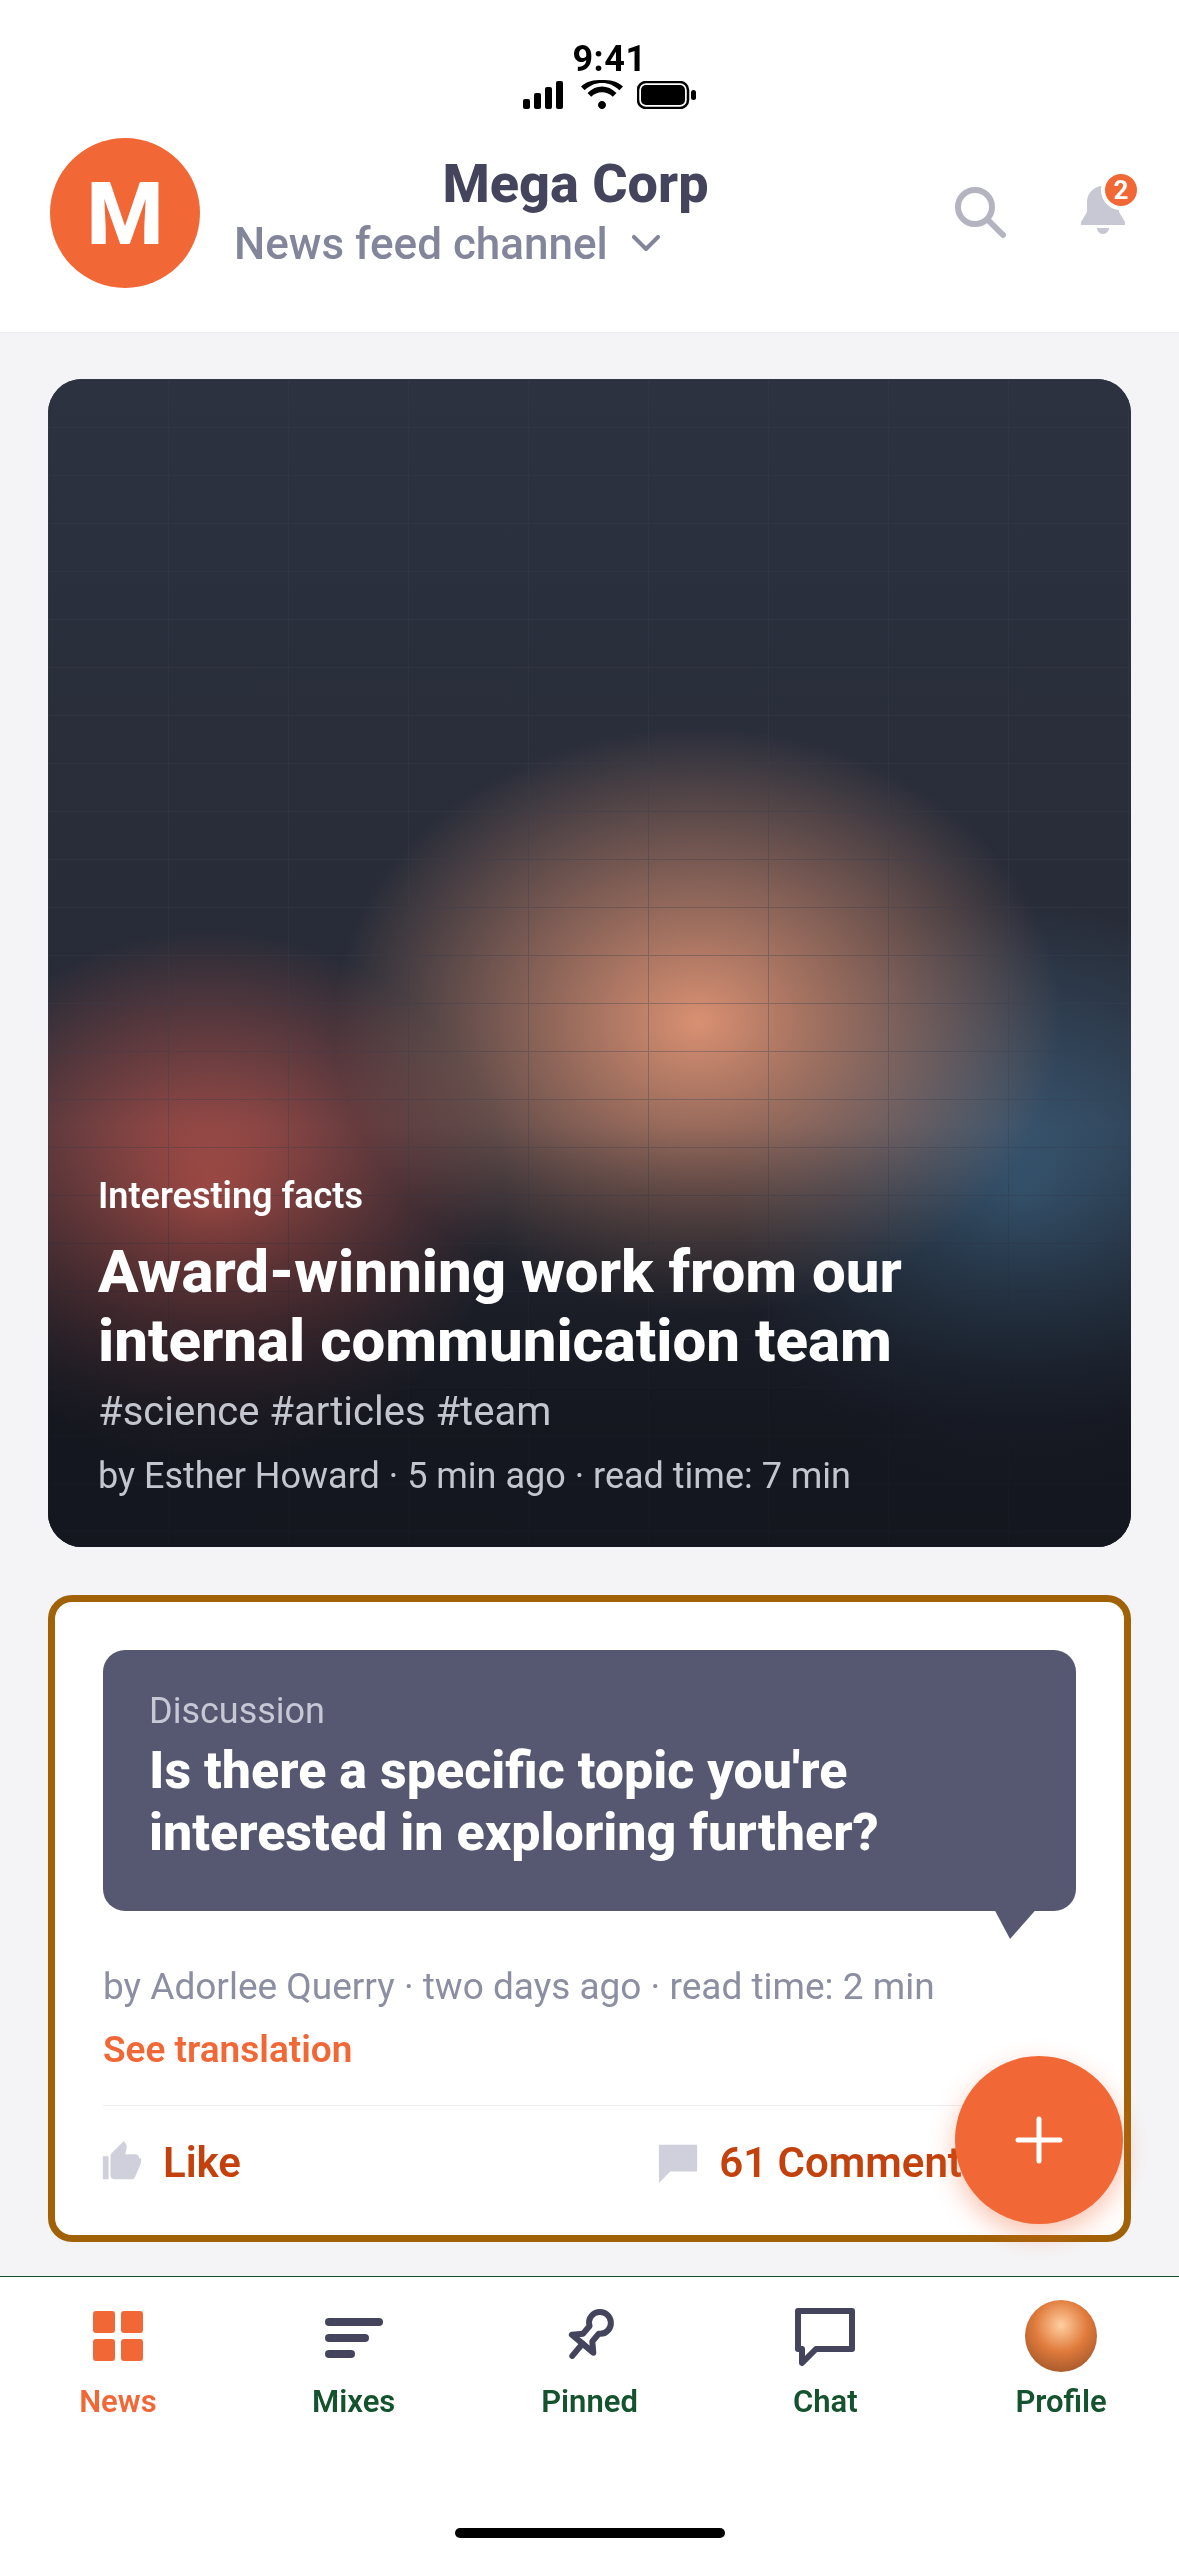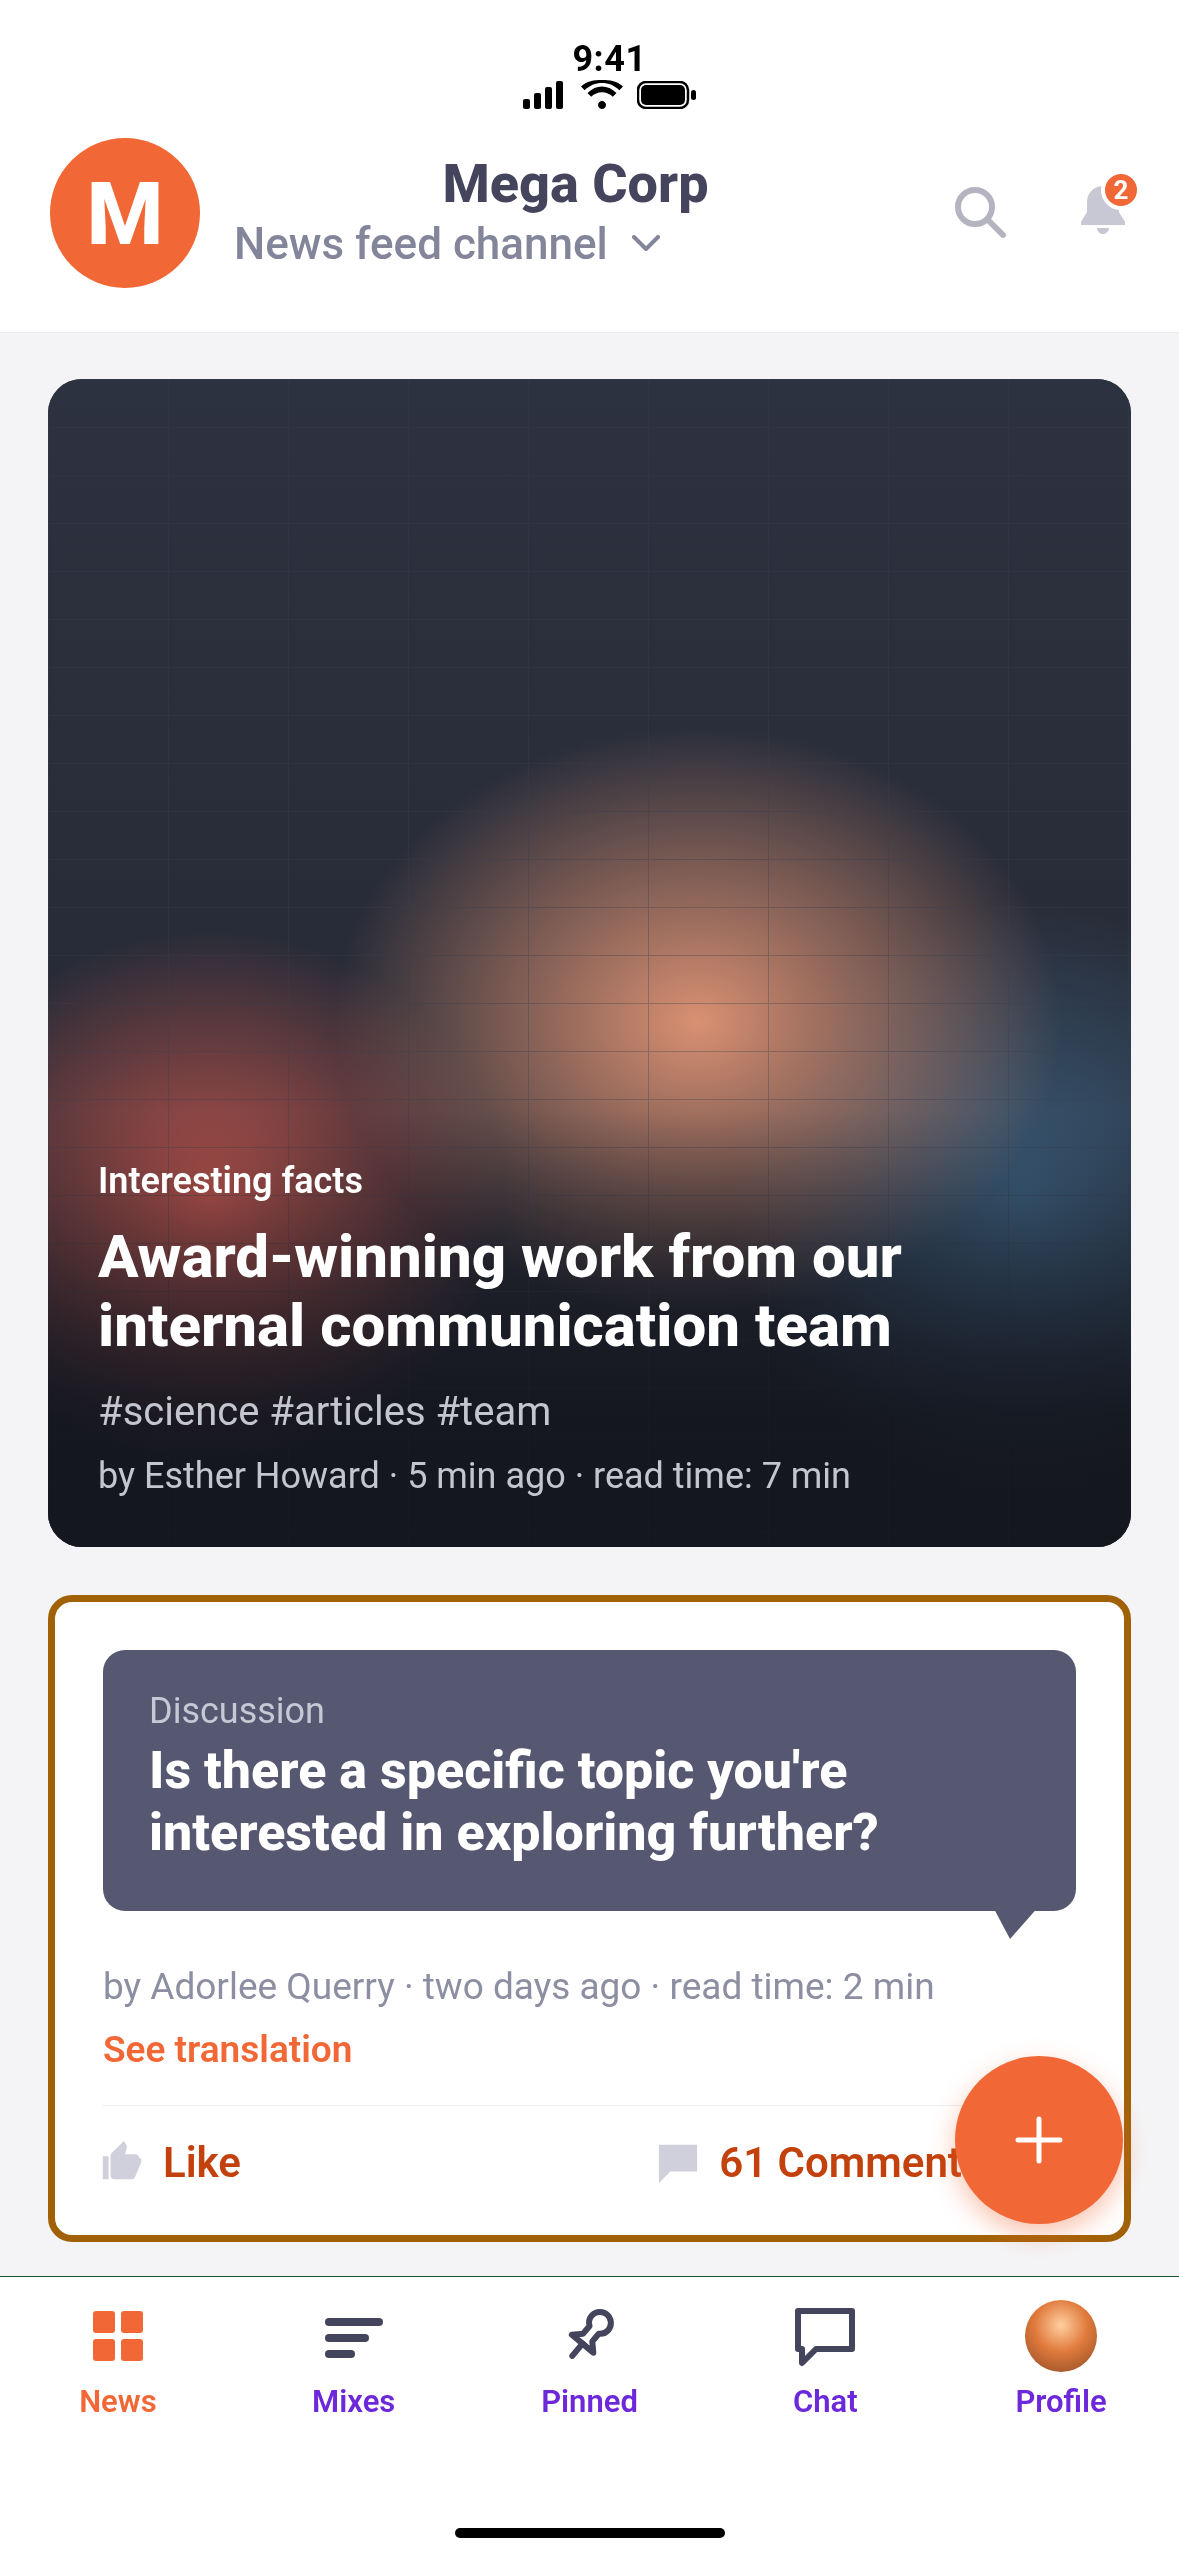--- a/index.html
+++ b/index.html
@@ -99,21 +99,21 @@
     opacity:0.35;
   }
   .hero-overlay {
     position:absolute; left:0; right:0; bottom:0;
     padding: 50px;
     background: linear-gradient(180deg, rgba(0,0,0,0) 0%, rgba(17,19,27,0.78) 70%);
   }
   .hero-overlay-top { position:absolute; left:0; right:0; top:0; height:220px;
      }
   .hero-kicker { color:#fff; font-size:36px; font-weight:600; margin-bottom:20px; }
-  .hero-title { color:#fff; font-size:60px; font-weight:800; line-height:1.15; margin-bottom:28px; }
+  .hero-title { color:#fff; font-size:60px; font-weight:800; line-height:1.15; margin-bottom:13px; }
   .hero-tags { color:#c3c6cf; font-size:40px; margin-bottom:20px; }
   .hero-meta { color:#c3c6cf; font-size:36px; }
 
   
   .card {
     background:#fff;
     border-radius:24px;
     border:7px solid #a16207;
     padding: 48px;
     position: relative;
@@ -166,21 +166,21 @@
     position:absolute; left:0; right:0; bottom:0;
     height:280px;
     background:#fff;
     border-top:1px solid #14532d;
     display:flex;
     padding-top:24px;
   }
   .nav-item {
     flex:1;
     display:flex; flex-direction:column; align-items:center; gap:12px;
-    font-size:31px; font-weight:600; color:#6d28d9;
+    font-size:31px; font-weight:600; color:#14532d;
   }
   .nav-item.active { color:#f16836; }
   .nav-icon { height:70px; display:flex; align-items:center; justify-content:center; }
   .nav .avatar {
     width:72px; height:72px; border-radius:50%;
     background: radial-gradient(circle at 50% 35%, #ffcfa0 0%, #e07a3c 45%, #8a4a24 100%);
   }
   .home-ind {
     position:absolute; bottom:18px; left:50%; transform:translateX(-50%);
     width:270px; height:10px; border-radius:10px; background:#000;

